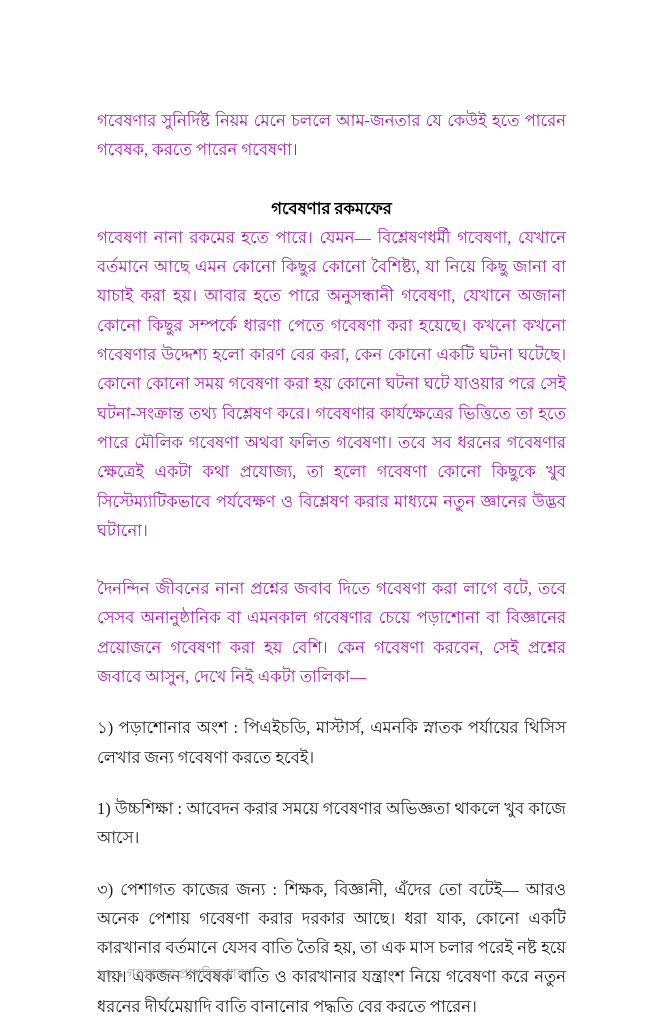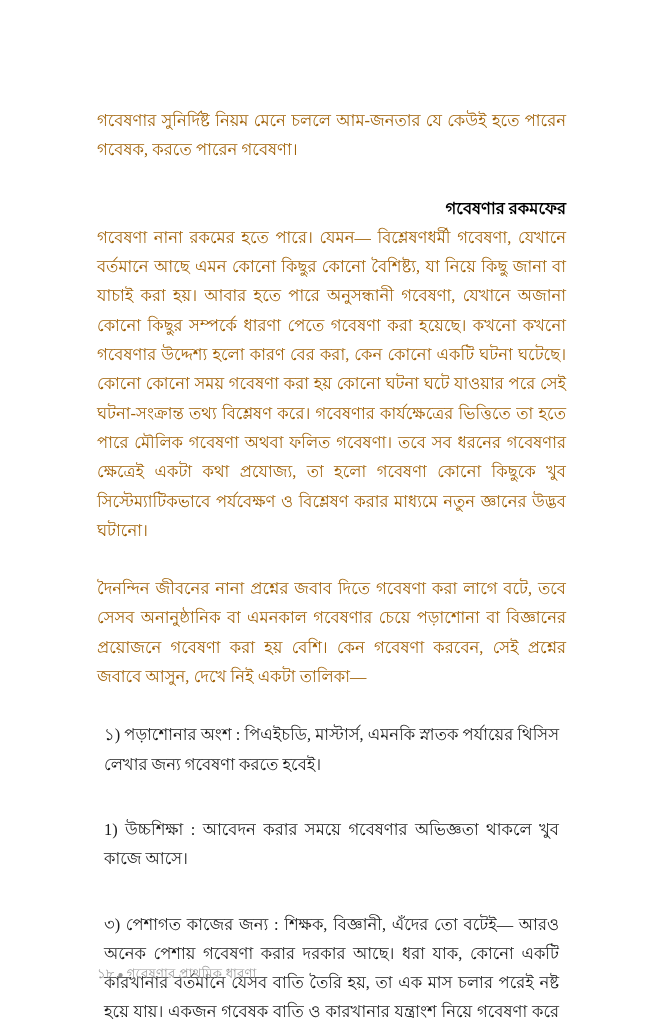--- a/index.html
+++ b/index.html
@@ -33,47 +33,47 @@
     top: 106px;
     width: 469px;
   }
 
   .para {
     margin: 0;
     font-size: 16.4px;
     line-height: 29.3px;
     text-align: justify;
     text-justify: inter-word;
-    color: #a16207;
+    color: #a21caf;
     word-spacing: 0.2px;
   }
 
   .para:last-child {
     text-align: left;
   }
 
   .heading {
     margin: 0;
     font-size: 16.4px;
     line-height: 29.3px;
     font-weight: bold;
     color: #000000;
-    text-align: right;
+    text-align: center;
   }
 
   
   .gap-section {
     height: 29px;
   }
   .gap-list {
     height: 22px;
   }
 
   .listitem {
-    margin: 7px;
+    margin: 0;
     font-size: 16.4px;
     line-height: 29.3px;
     text-align: justify;
     text-justify: inter-word;
     color: #1a1a1a;
   }
 
   
 
   .footer {

